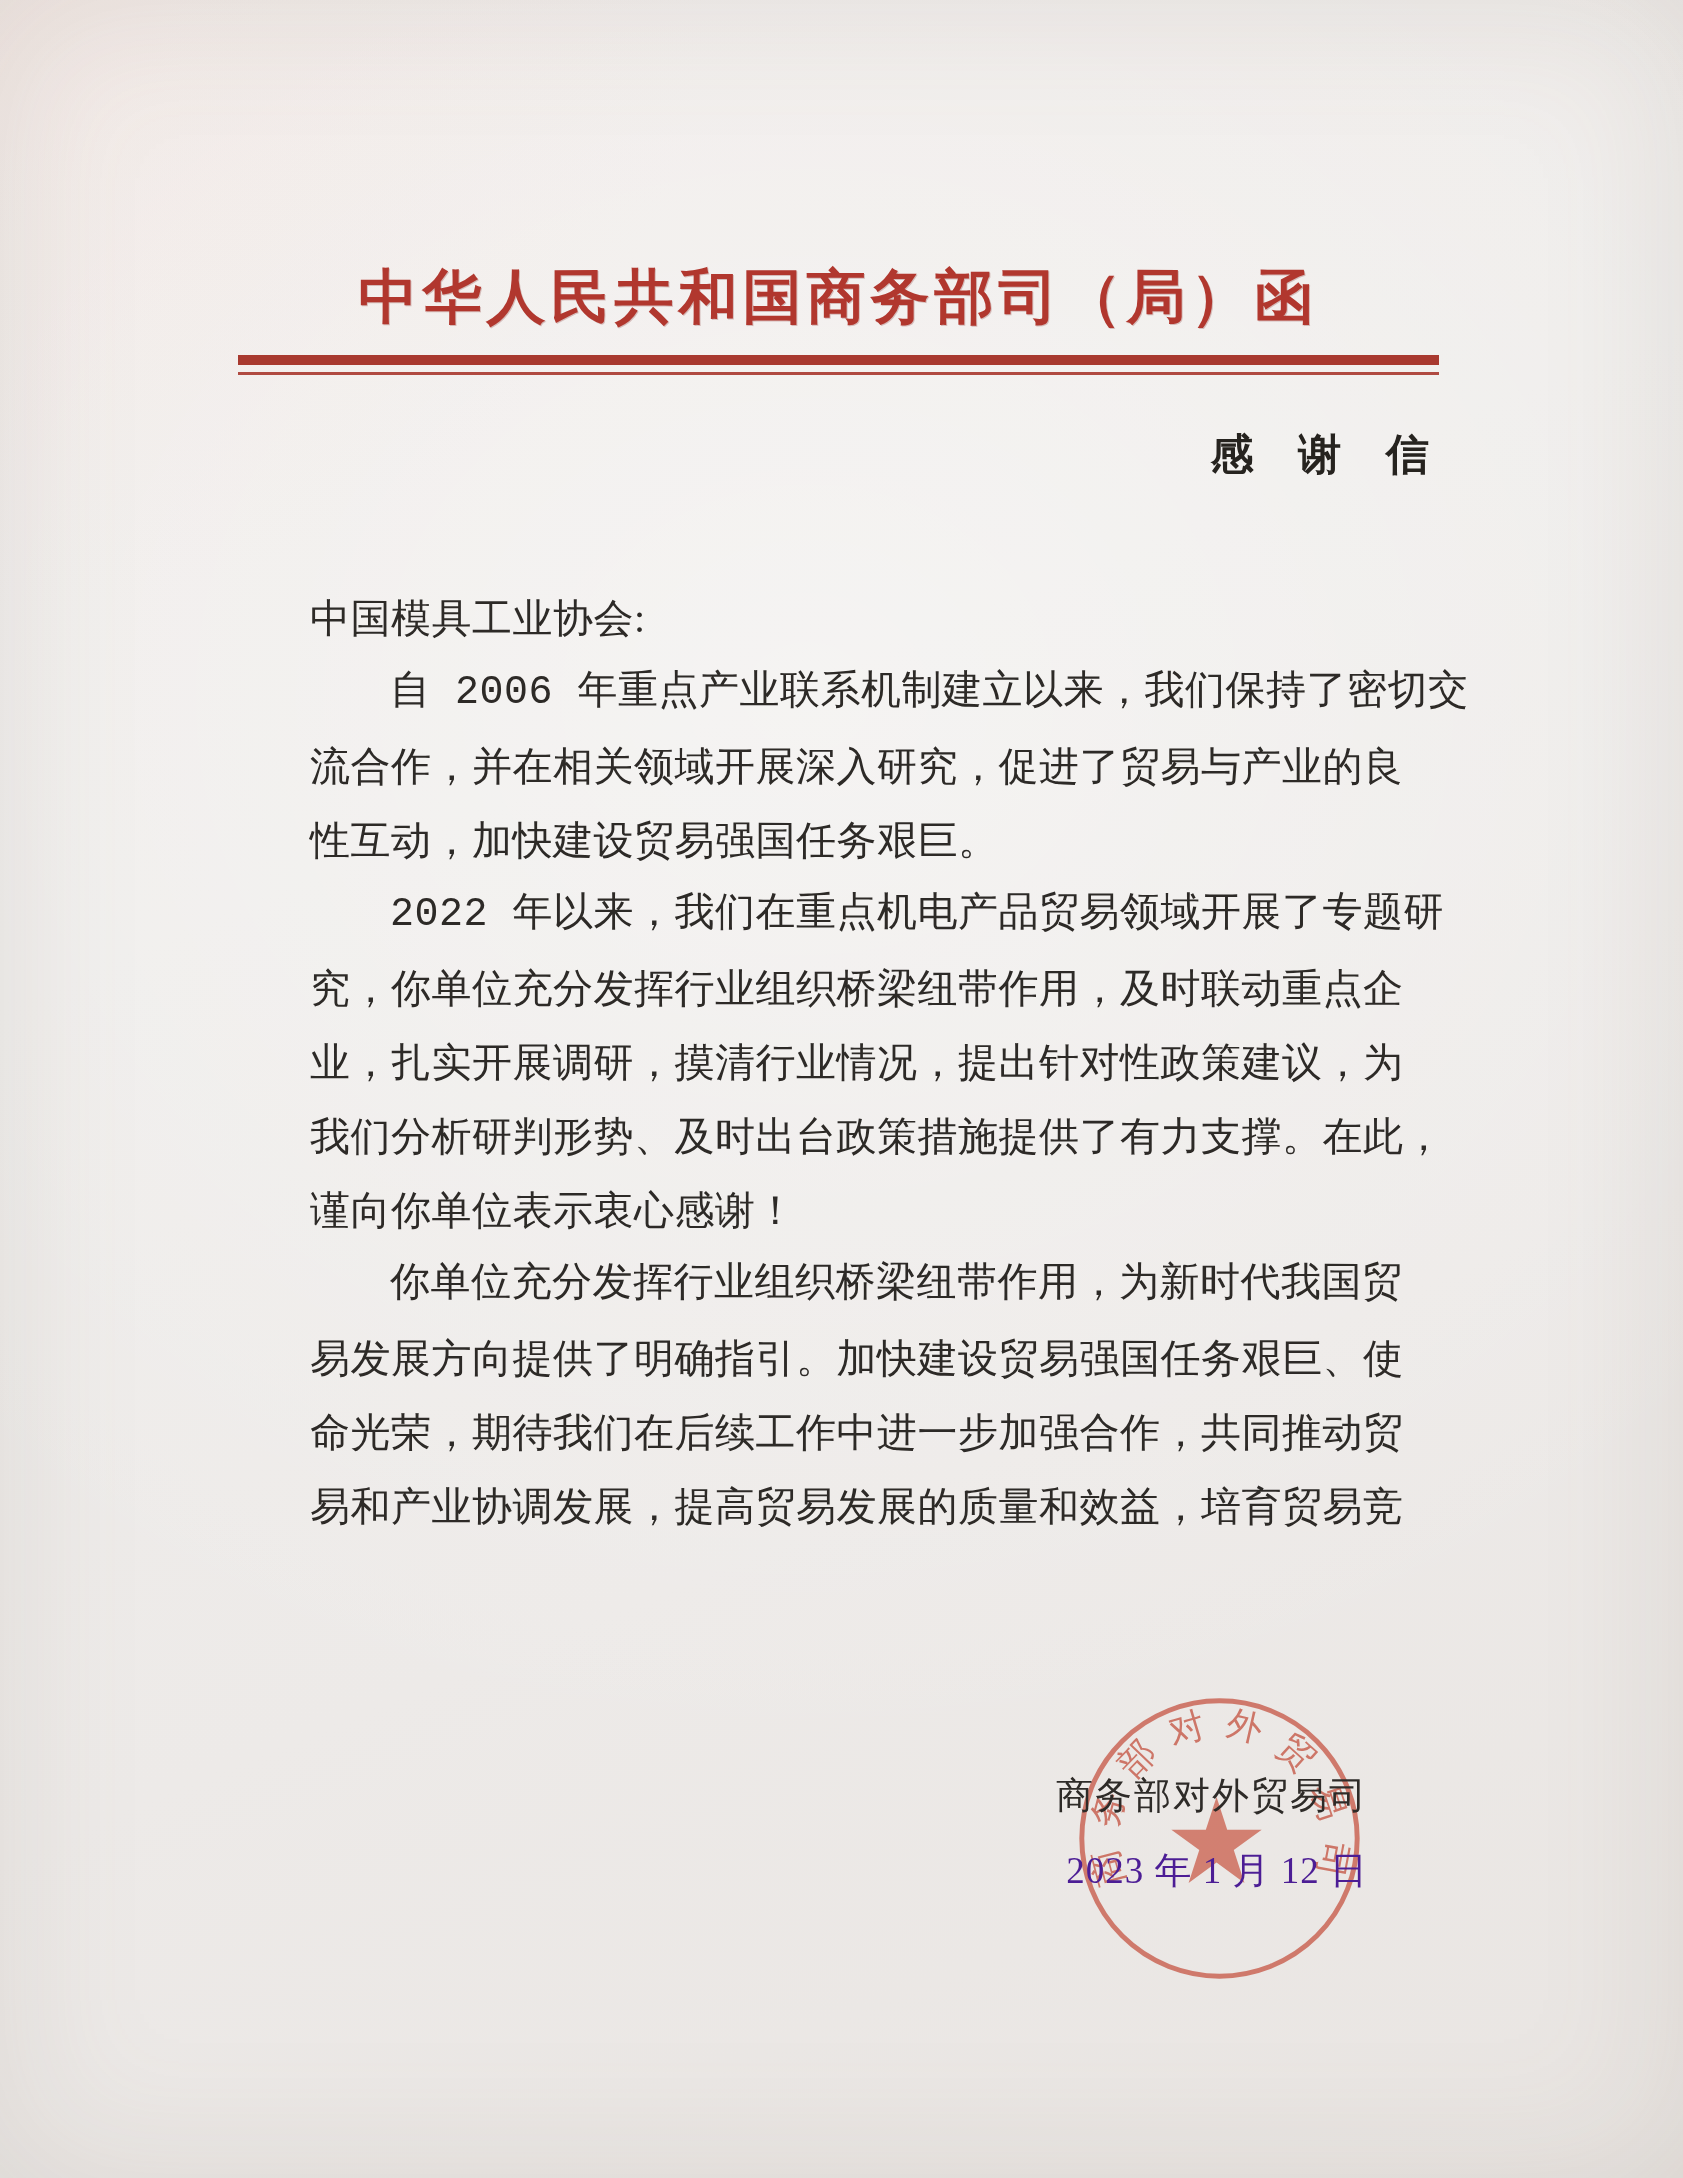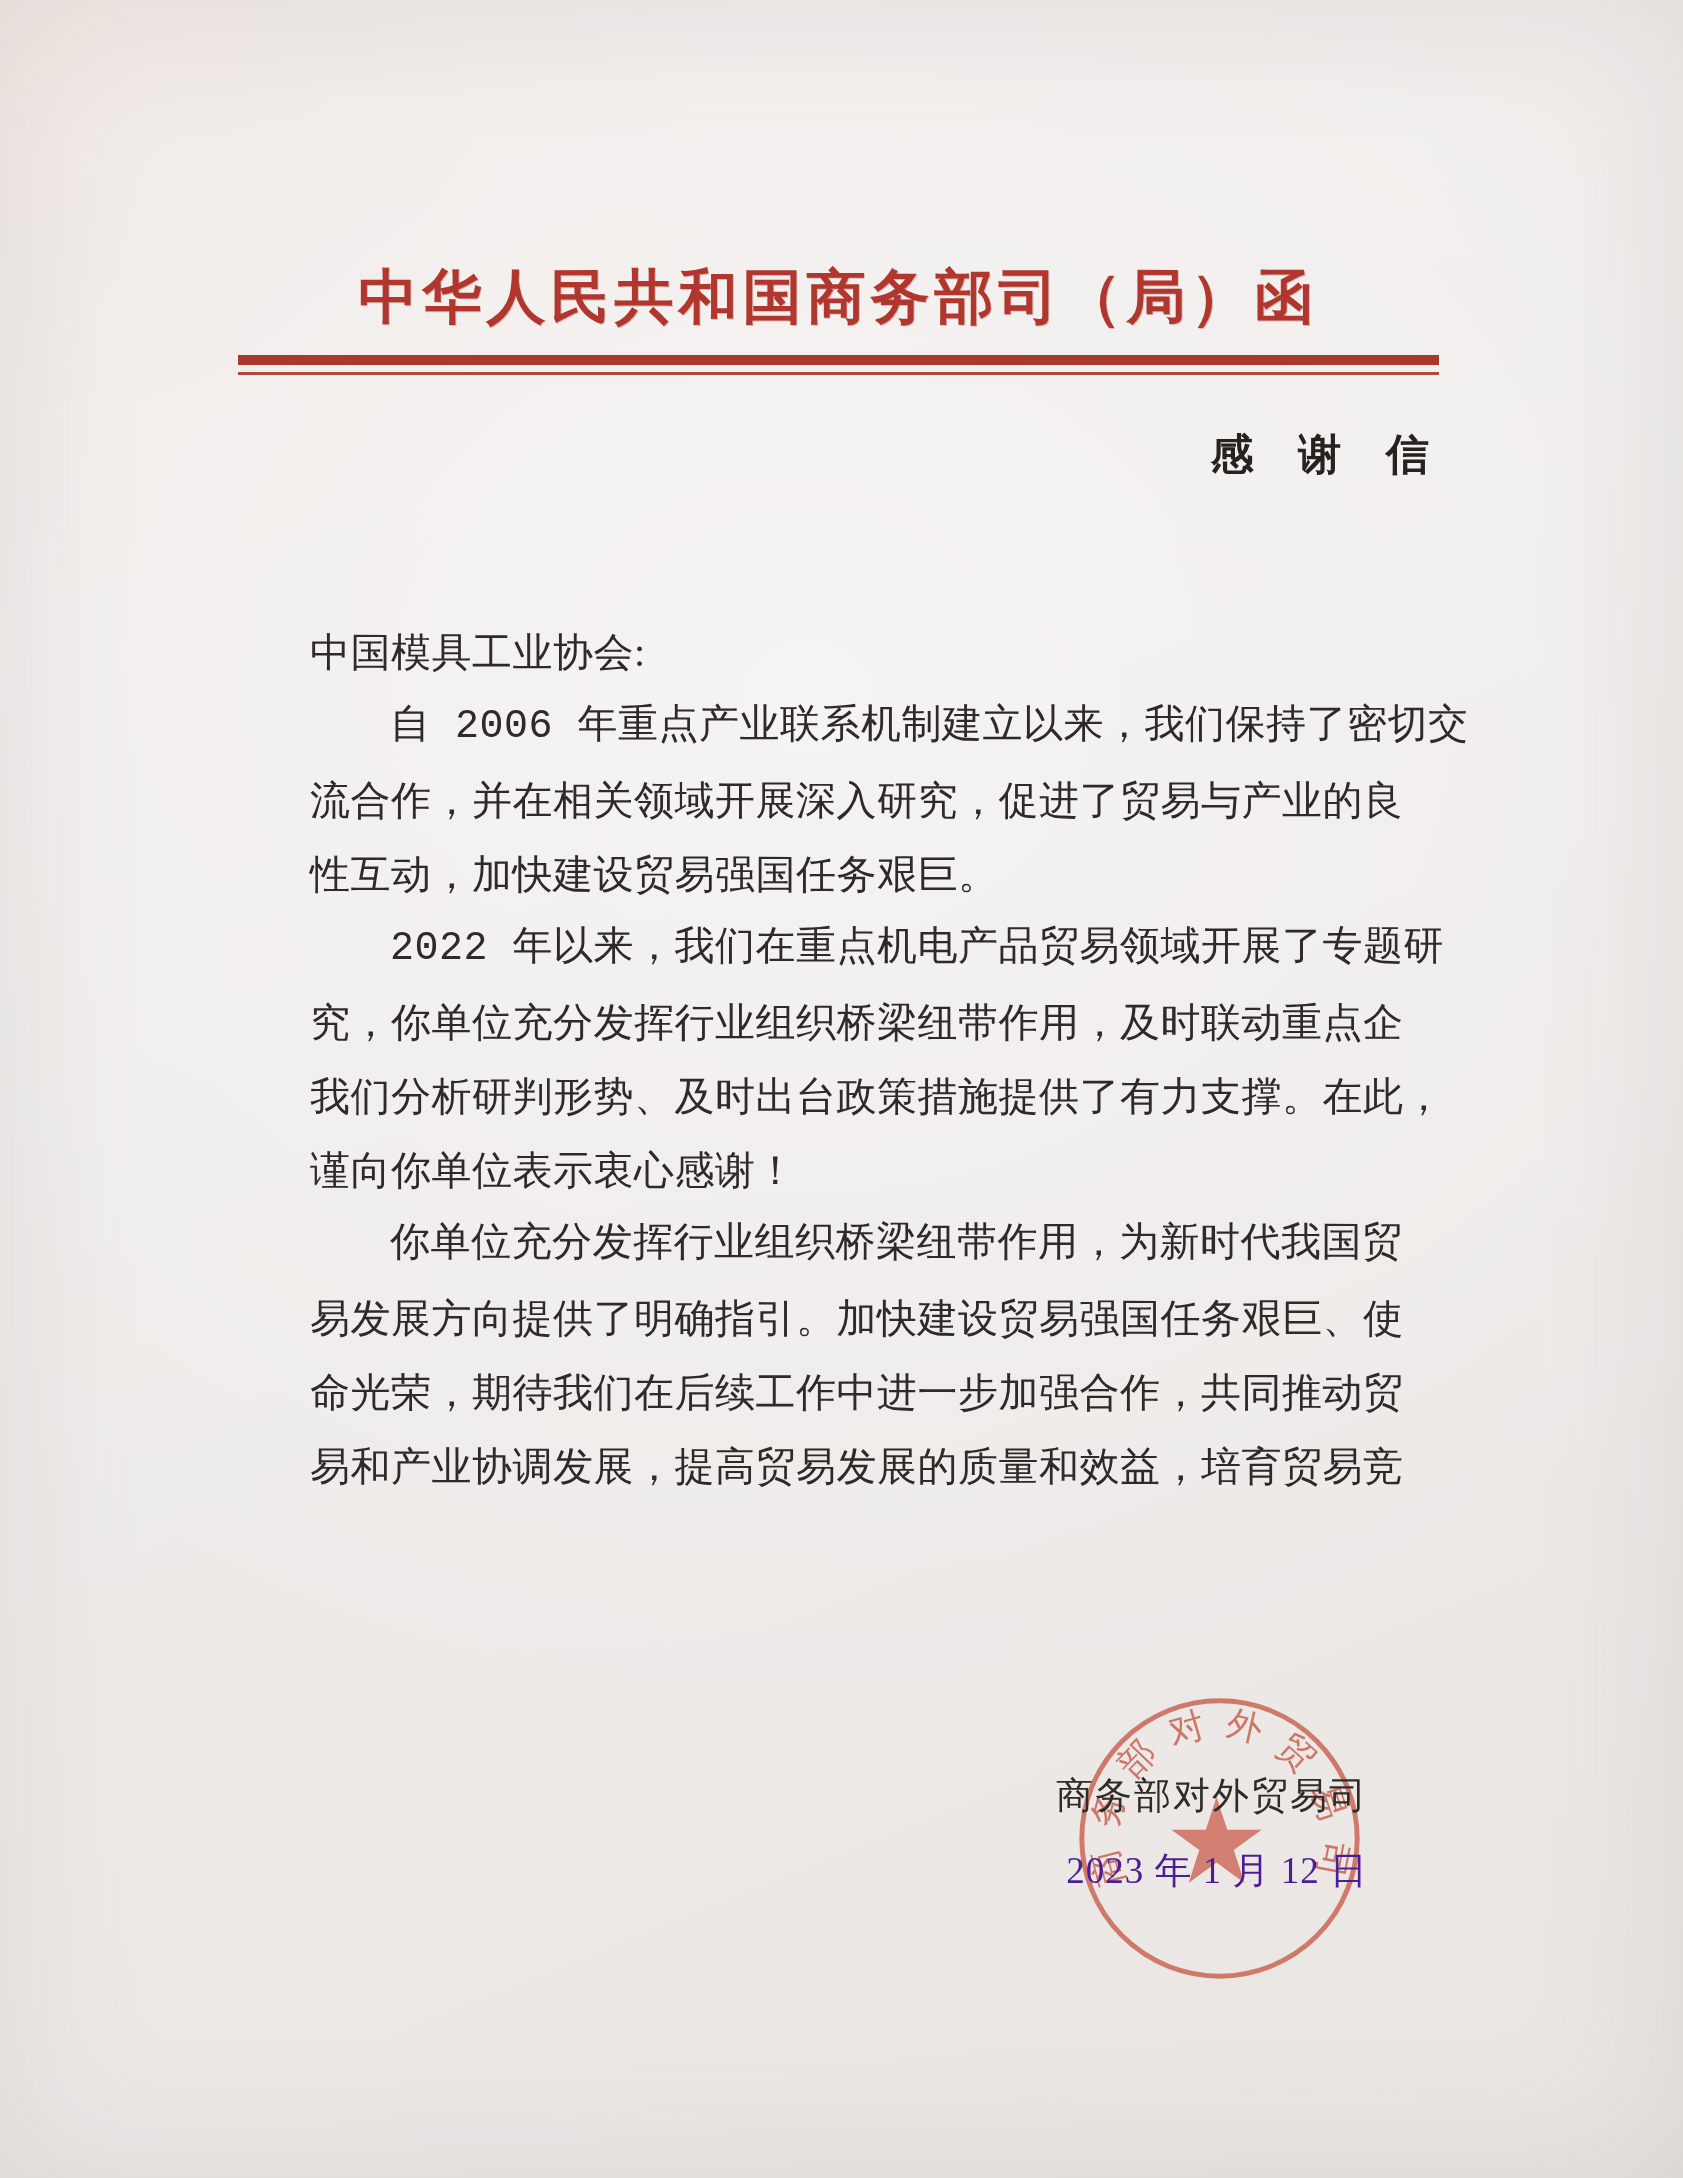--- a/index.html
+++ b/index.html
@@ -22,21 +22,21 @@
   }
   .rule-thick{position:absolute;left:238px;top:355px;width:1201px;height:10px;background:#a8392f;}
   .rule-thin{position:absolute;left:238px;top:372px;width:1201px;height:3px;background:#b04a41;}
   
   .letter-title{
     position:absolute;left:238px;top:426px;width:1201px;text-align:right;
     font-size:43px;font-weight:bold;color:#26231f;letter-spacing:10px;word-spacing:14px;white-space:nowrap;
   }
   
   .letter-body{
-    position:absolute;left:310px;top:616px;width:1081px;
+    position:absolute;left:310px;top:582px;width:1081px;
     font-size:40px;color:#2d2a27;letter-spacing:0.5px;
   }
   .line{height:74px;line-height:74px;white-space:nowrap;}
   .line.indent{padding-left:80px;font-family:Liberation Mono, monospace;}
   
   .signature{position:absolute;right:315px;top:1774px;text-align:right;z-index:3;}
   .sig-org{font-size:37px;color:#2e2b28;letter-spacing:2px;line-height:44px;white-space:nowrap;}
   .sig-date{font-size:37px;color:#4c1d95;letter-spacing:1px;line-height:44px;margin-top:31px;white-space:nowrap;}
   
   .stamp{position:absolute;left:1061px;top:1680px;width:317px;height:317px;z-index:2;}
@@ -54,20 +54,21 @@
 
 <div class="letter-title">感 谢 信</div>
 
 <div class="letter-body">
   <div class="line">中国模具工业协会:</div>
   <div class="line indent">自 2006 年重点产业联系机制建立以来，我们保持了密切交</div>
   <div class="line">流合作，并在相关领域开展深入研究，促进了贸易与产业的良</div>
   <div class="line">性互动，加快建设贸易强国任务艰巨。</div>
   <div class="line indent">2022 年以来，我们在重点机电产品贸易领域开展了专题研</div>
   <div class="line">究，你单位充分发挥行业组织桥梁纽带作用，及时联动重点企</div>
+  <div class="line">业，扎实开展调研，摸清行业情况，提出针对性政策建议，为</div>
   <div class="line">我们分析研判形势、及时出台政策措施提供了有力支撑。在此，</div>
   <div class="line">谨向你单位表示衷心感谢！</div>
   <div class="line indent">你单位充分发挥行业组织桥梁纽带作用，为新时代我国贸</div>
   <div class="line">易发展方向提供了明确指引。加快建设贸易强国任务艰巨、使</div>
   <div class="line">命光荣，期待我们在后续工作中进一步加强合作，共同推动贸</div>
   <div class="line">易和产业协调发展，提高贸易发展的质量和效益，培育贸易竞</div>
 </div>
 
 <svg class="stamp" viewBox="0 0 320 320" xmlns="http://www.w3.org/2000/svg">
   <circle cx="160" cy="160" r="139" fill="none" stroke="#c65a49" stroke-width="5" opacity="0.78"></circle>

